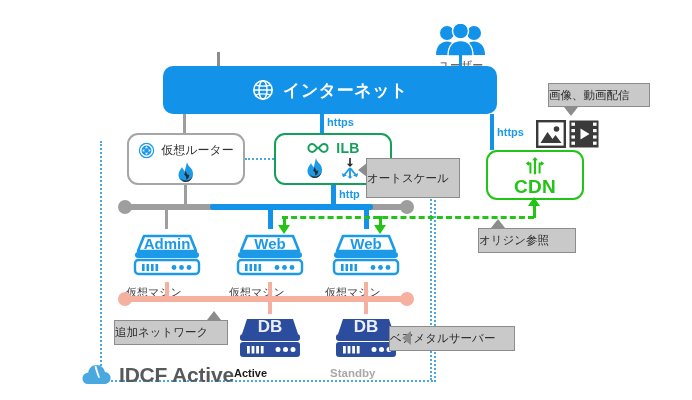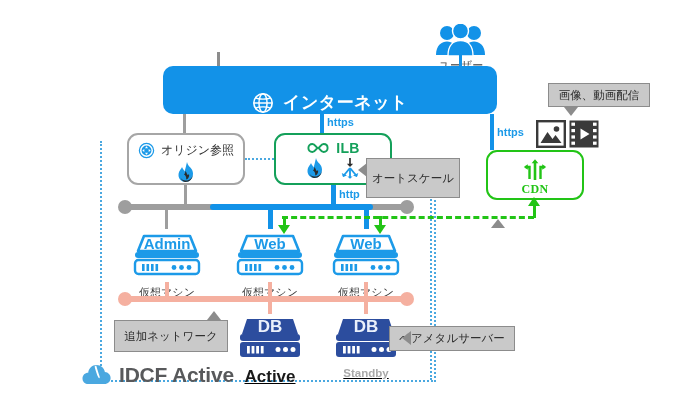--- a/index.html
+++ b/index.html
@@ -15,55 +15,55 @@
   .lbl{font-size:11px;color:#3c3c3c;white-space:nowrap;text-align:center;}
   .proto{font-size:11px;font-weight:bold;color:#1c9ae8;white-space:nowrap;}
   .banner-text{
     font-size:17px;font-weight:bold;color:#ffffff;white-space:nowrap;
     letter-spacing:.5px;
   }
 
   
   .banner{
     background:#1292e8;border-radius:10px;
-    display:flex;align-items:flex-end;justify-content:center;gap:9px;
+    display:flex;align-items:center;justify-content:center;gap:9px;
   }
 
   
   .nodebox{
     background:#ffffff;border-radius:11px;box-sizing:border-box;
     display:flex;flex-direction:column;align-items:center;
   }
   .nodebox.gray{border:2px solid #a6a6a6;}
   .nodebox.green{border:2.5px solid #14a05a;}
   .nodebox.cdn{border:2.5px solid #22c416;}
   .node-title{
     display:flex;align-items:center;gap:6px;white-space:nowrap;
   }
   .node-title-txt{font-size:12px;color:#333;font-weight:500;}
   .ilb-txt{font-size:14px;font-weight:bold;color:#14a05a;letter-spacing:.3px;}
-  .cdn-txt{font-size:12px;font-weight:bold;color:#22c416;letter-spacing:.3px;font-family:Liberation Serif, serif;}
+  .cdn-txt{font-size:19px;font-weight:bold;color:#22c416;letter-spacing:.3px;}
 
   
   .callout{
     background:#c9c9c9;border:1.5px solid #8c8c8c;box-sizing:border-box;
-    display:flex;align-items:center;justify-content:center;
+    display:flex;align-items:center;
     font-size:11.5px;color:#2b2b2b;white-space:nowrap;
   }
   .tri{position:absolute;width:0;height:0;}
 
   
   .vline{position:absolute;}
   .bus{position:absolute;border-radius:4px;}
   .dot-end{position:absolute;border-radius:50%;}
 
   
-  .srv{position:absolute;text-align:center;text-decoration:underline;}
+  .srv{position:absolute;text-align:left;}
   .srv-cap{font-size:11px;color:#3c3c3c;margin-top:2px;white-space:nowrap;}
-  .srv-cap.active{font-weight:bold;color:#1a1a1a;font-size:17px;}
+  .srv-cap.active{font-weight:bold;color:#1a1a1a;font-size:11px;}
   .srv-cap.standby{font-weight:bold;color:#a8a8a8;font-size:11.5px;}
 
   
   .idcf-wrap{display:flex;align-items:center;gap:7px;}
   .idcf-txt{font-size:21px;color:#58595b;font-weight:600;letter-spacing:-.2px;white-space:nowrap;}
 </style>
 </head>
 <body>
 
 <div class="stage">
@@ -111,21 +111,21 @@
   <div class="vline" style="left:490px;top:114px;width:4px;height:36px;background:#1292e8;"></div>
   <div class="proto abs" style="left:497px;top:126px;">https</div>
 
   <div class="nodebox gray abs" style="left:127px;top:133px;width:118px;height:52px;padding-top:7px;">
     <div class="node-title">
       <svg width="17" height="17" viewBox="0 0 22 22">
         <circle cx="11" cy="11" r="9.2" fill="none" stroke="#1c9ae8" stroke-width="1.6"></circle>
         <circle cx="11" cy="11" r="6.4" fill="#1c9ae8"></circle>
         <path d="M11 5.6 l2 2.6 h-4 Z M11 16.4 l2 -2.6 h-4 Z M5.6 11 l2.6 -2 v4 Z M16.4 11 l-2.6 -2 v4 Z" fill="#ffffff"></path>
       </svg>
-      <span class="node-title-txt">オリジン参照</span>
+      <span class="node-title-txt">仮想ルーター</span>
     </div>
     <svg width="20" height="22" viewBox="0 0 20 22" style="margin-top:2px;">
       <path d="M11 1 C12 6 17 7 17 12.5 C17 17.5 13.5 21 9.5 21 C5.5 21 2.5 18 2.5 14 C2.5 10 5 8.5 6 6 C6.6 8 8 8.6 8.4 10.4 C9.6 8 10 5 11 1 Z" fill="#1c9ae8"></path>
       <path d="M9.5 21 C13.5 21 17 17.5 17 12.5 C17 16 14.5 19.6 9.5 19.6 C7.2 19.6 5.4 18.4 4.5 16.8 C5.6 19.4 7.4 21 9.5 21 Z" fill="#2b2b2b"></path>
       <path d="M8 13.5 C9.6 14.4 10.6 16 10.2 18.6 C12.6 17.6 13.6 15.4 13 13 C12.2 14.4 11 14 10.8 12.6 C10.6 11.2 9.8 10.6 9 10 C9.5 11.4 9 12.8 8 13.5 Z" fill="#2b2b2b"></path>
     </svg>
   </div>
 
   <div class="abs" style="left:245px;top:158px;width:32px;height:0;border-top:2px dotted #4aa8e0;"></div>
 
@@ -213,20 +213,23 @@
   <div class="vline" style="left:364px;top:207px;width:5px;height:22px;background:#1292e8;"></div>
 
   <div class="abs" style="left:282px;top:216px;width:252px;height:0;border-top:3px dashed #22c416;"></div>
   <div class="abs" style="left:533px;top:206px;width:0;height:12px;border-left:3px dashed #22c416;"></div>
   <div class="tri" style="left:528px;top:197px;border-left:6px solid transparent;border-right:6px solid transparent;border-bottom:9px solid #22c416;"></div>
   <div class="abs" style="left:283px;top:216px;width:0;height:10px;border-left:3px dashed #22c416;"></div>
   <div class="tri" style="left:278px;top:225px;border-left:6px solid transparent;border-right:6px solid transparent;border-top:9px solid #22c416;"></div>
   <div class="abs" style="left:379px;top:216px;width:0;height:10px;border-left:3px dashed #22c416;"></div>
   <div class="tri" style="left:374px;top:225px;border-left:6px solid transparent;border-right:6px solid transparent;border-top:9px solid #22c416;"></div>
 
+  <div class="callout abs" style="left:478px;top:228px;width:98px;height:25px;">
+    <span>オリジン参照</span>
+  </div>
   <div class="tri" style="left:491px;top:219px;border-left:7px solid transparent;border-right:7px solid transparent;border-bottom:9px solid #8c8c8c;"></div>
 
   <div class="srv" style="left:126px;top:229px;width:82px;">
     <svg width="82" height="50" viewBox="0 0 82 50">
       <path d="M12 22 L18 7 L64 7 L70 22 Z" fill="#ffffff" stroke="#1c9ae8" stroke-width="2.6" stroke-linejoin="round"></path>
       <rect x="9" y="23" width="64" height="6" rx="3" fill="#1c9ae8"></rect>
       <rect x="9" y="31" width="64" height="14" rx="3.4" fill="#ffffff" stroke="#1c9ae8" stroke-width="2.4"></rect>
       <g fill="#1c9ae8">
         <rect x="16" y="35" width="2.6" height="7"></rect>
           <rect x="20.5" y="35" width="2.6" height="7"></rect>
@@ -281,21 +284,21 @@
 
   <div class="bus" style="left:125px;top:296px;width:282px;height:6px;background:#f5b0a0;"></div>
   <div class="dot-end" style="left:118px;top:292px;width:14px;height:14px;background:#f5b0a0;"></div>
   <div class="dot-end" style="left:400px;top:292px;width:14px;height:14px;background:#f5b0a0;"></div>
   <div class="vline" style="left:165px;top:282px;width:4px;height:16px;background:#f5b0a0;"></div>
   <div class="vline" style="left:268px;top:282px;width:4px;height:16px;background:#f5b0a0;"></div>
   <div class="vline" style="left:364px;top:282px;width:4px;height:16px;background:#f5b0a0;"></div>
   <div class="vline" style="left:268px;top:300px;width:4px;height:14px;background:#f5b0a0;"></div>
   <div class="vline" style="left:364px;top:300px;width:4px;height:14px;background:#f5b0a0;"></div>
 
-  <div class="callout abs" style="left:114px;top:320px;width:114px;height:32px;">
+  <div class="callout abs" style="left:114px;top:320px;width:114px;height:25px;">
     <span>追加ネットワーク</span>
   </div>
   <div class="tri" style="left:207px;top:311px;border-left:7px solid transparent;border-right:7px solid transparent;border-bottom:9px solid #8c8c8c;"></div>
 
   <div class="srv" style="left:234px;top:313px;width:72px;">
     <svg width="72" height="48" viewBox="0 0 72 48">
       <path d="M8 21 L13 6 L59 6 L64 21 Z" fill="#2c4d9e"></path>
       <rect x="6" y="21" width="60" height="7" rx="3" fill="#2c4d9e"></rect>
       <rect x="6" y="29" width="60" height="15" rx="3" fill="#2c4d9e"></rect>
       <g fill="#ffffff">

